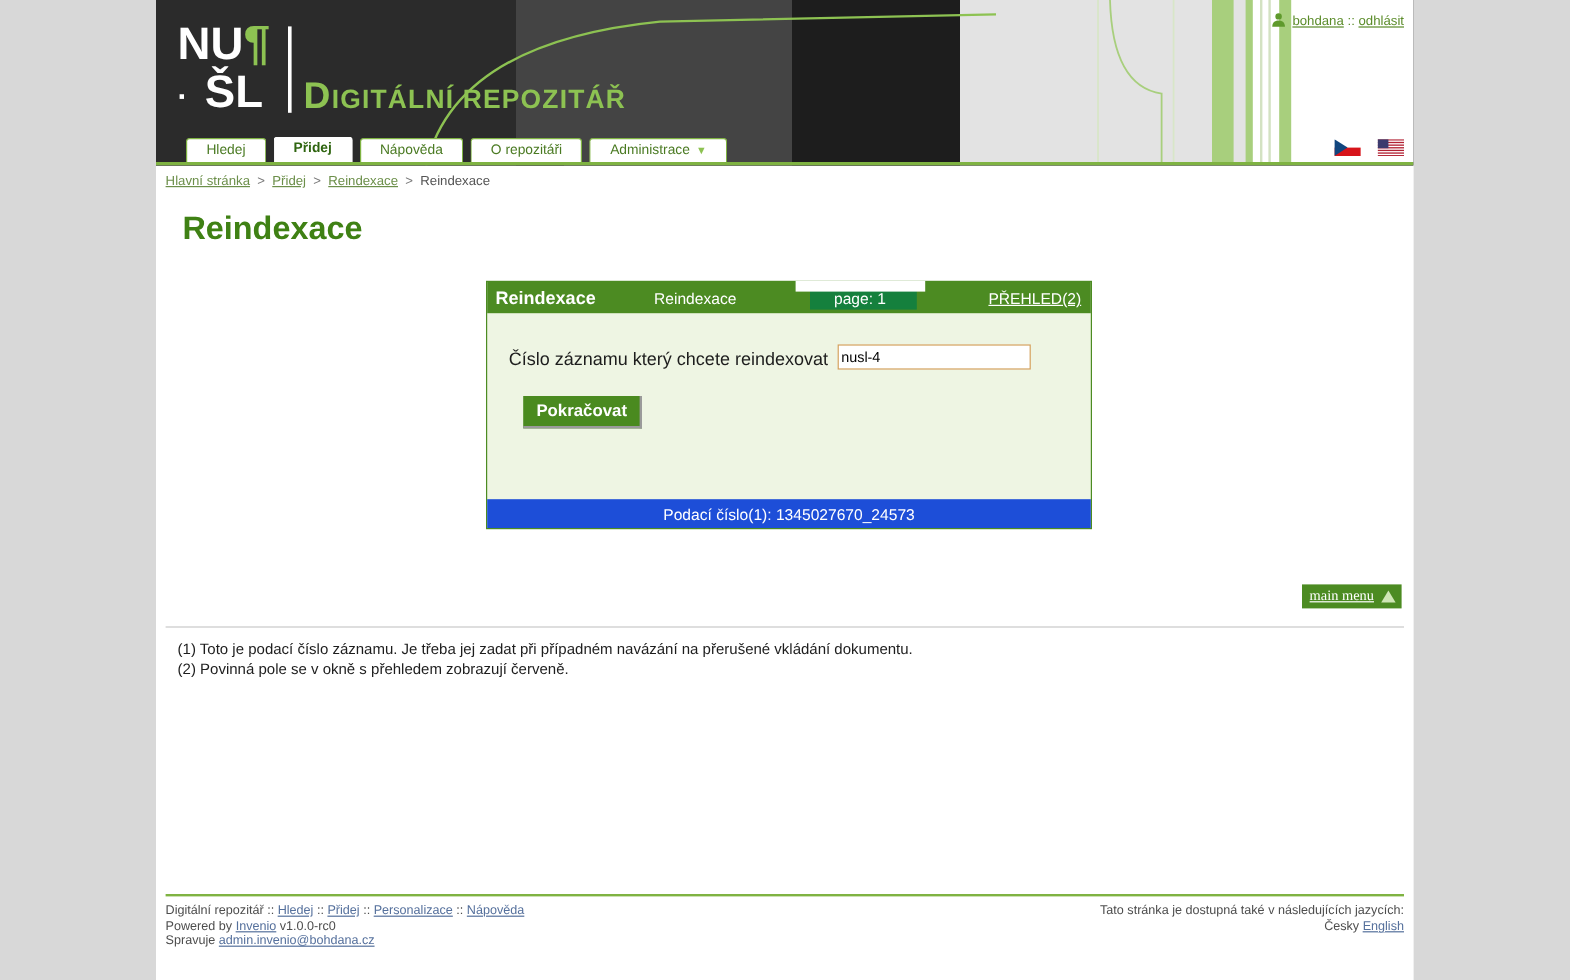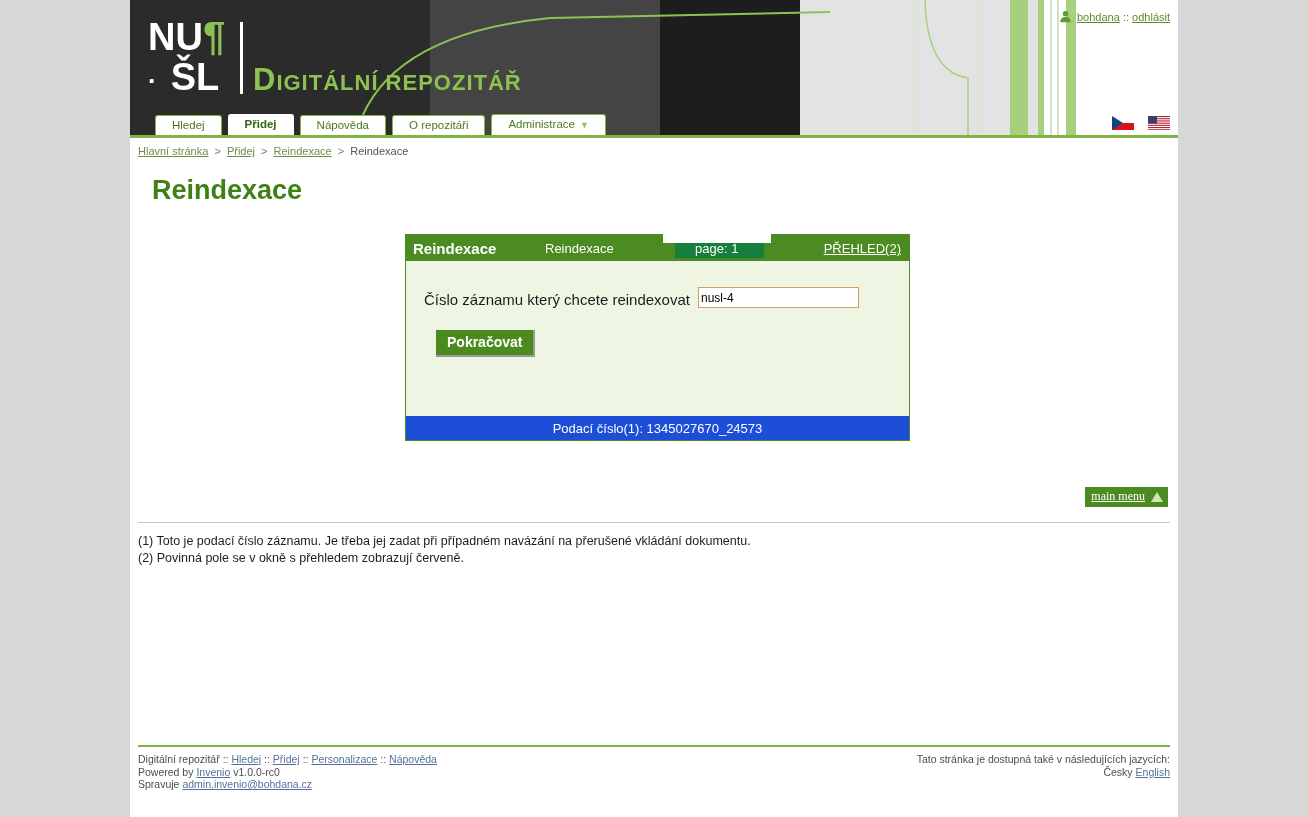--- a/index.html
+++ b/index.html
@@ -331,21 +331,21 @@
     border-right: 6px solid transparent;
     border-bottom: 10px solid #cfe6b5;
   }
 
   
   .notes-rule {
     margin: 15px 8px 0 8px;
     border-top: 1px solid #c9c9c9;
   }
   .notes {
-    margin: 10px 0 0 8px;
+    margin: 10px 0 0 18px;
     font-size: 12.5px;
     color: #1d1d1d;
     line-height: 17px;
   }
 
   
   .footer {
     position: absolute;
     left: 0; top: 745px;
     width: 1048px;

